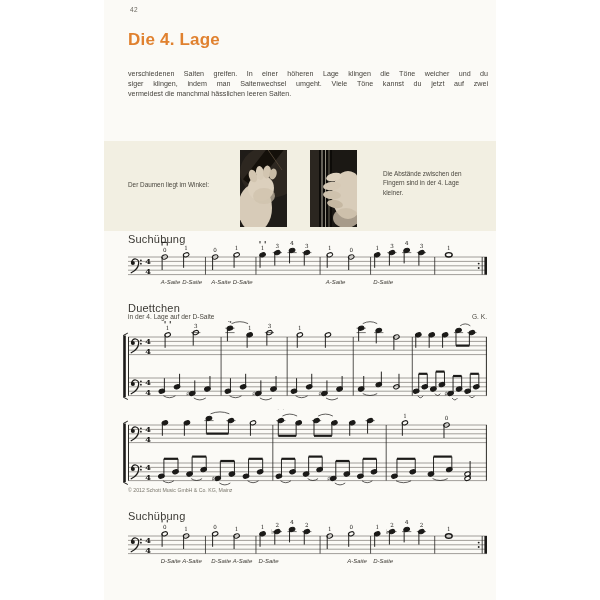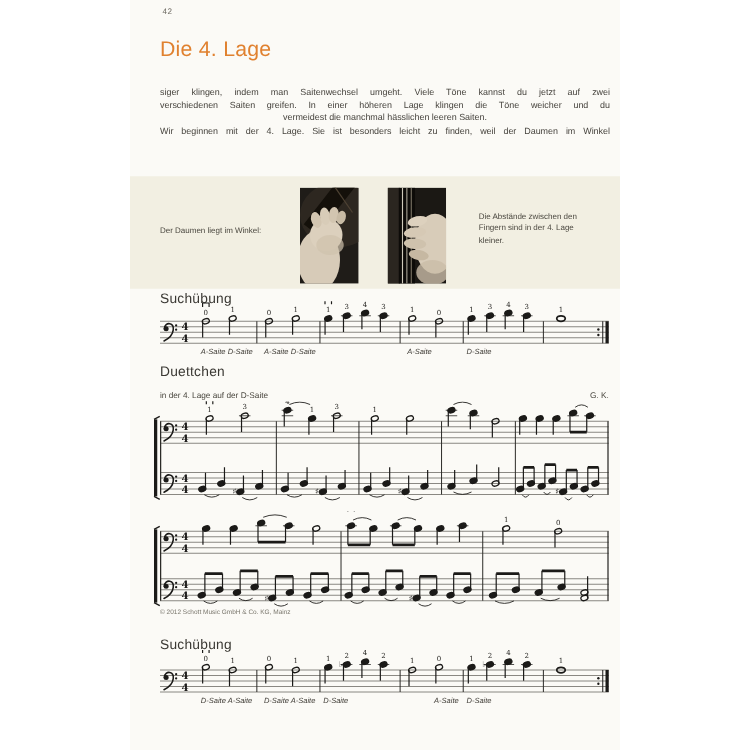--- a/index.html
+++ b/index.html
@@ -2,46 +2,45 @@
 <html><head>
 <meta charset="utf-8">
 <style>
   html,body{margin:0;padding:0}
   body{width:600px;height:600px;background:#ffffff;position:relative;
        font-family:"Liberation Sans",sans-serif;color:#3b3935;overflow:hidden}
   .page{position:absolute;left:104px;top:0;width:392px;height:600px;background:#fbfaf6}
   .band{position:absolute;left:0;top:141px;width:100%;height:90px;background:#f2efe2}
   .abs{position:absolute}
   .pagenum{font-size:6.5px;color:#6a675f;letter-spacing:.3px}
-  .title{font-size:17px;font-weight:normal;letter-spacing:.2px}
+  .title{font-size:17px;font-weight:bold;letter-spacing:.2px}
   .intro{width:360px;font-size:7.15px;line-height:10.2px;color:#47443e}
   .jl{text-align:justify;text-align-last:justify}
-  .jlast{text-align:center}
+  .jlast{text-align:left}
   .caption{font-size:6.4px;line-height:9.4px;color:#4a473f}
   .heading{font-size:11px;font-weight:normal;color:#3a3833;letter-spacing:.2px}
   .subheading{font-size:6.6px;color:#4a473f}
   .composer{font-size:6.6px;color:#4a473f;text-align:right}
   .copyright{font-size:5.2px;color:#7a776d}
   .photo{position:absolute;width:47px;height:77px;overflow:hidden}
   .notation-layer{position:absolute;left:0;top:0;width:100%;height:100%}
 </style>
 </head>
 <body>
 
 <div class="page">
   <div class="band" style="background: rgb(242, 239, 226);"></div>
 
   <div class="abs pagenum" style="left:26px;top:6px">42</div>
   <div class="abs title" style="left:24px;top:30px;color:#e0812f">Die 4. Lage</div>
 
   <div class="abs intro" style="left:24px;top:69px">
+    <div class="jl">verschiedenen Saiten greifen. In einer höheren Lage klingen die Töne weicher und du</div>
     <div class="jl">siger klingen, indem man Saitenwechsel umgeht. Viele Töne kannst du jetzt auf zwei</div>
-    <div class="jl">verschiedenen Saiten greifen. In einer höheren Lage klingen die Töne weicher und du</div>
     <div class="jlast">vermeidest die manchmal hässlichen leeren Saiten.</div>
-    <div class="jl">Wir beginnen mit der 4. Lage. Sie ist besonders leicht zu finden, weil der Daumen im Winkel</div>
   </div>
 
   <div class="abs caption" style="left:24px;top:180px">Der Daumen liegt im Winkel:</div>
 
   <div class="photo" style="left:136px;top:150px">
     <svg width="47" height="77" viewBox="0 0 47 77">
       <rect width="47" height="77" fill="#1f1c18"></rect>
       <ellipse cx="30" cy="22" rx="30" ry="26" fill="#383228" opacity="0.55"></ellipse>
       <rect x="20" y="-12" width="14" height="52" transform="rotate(38 27 10)" fill="#14100a"></rect>
       <line x1="24" y1="-6" x2="42" y2="20" stroke="#4e4233" stroke-width="1"></line>
@@ -73,21 +72,21 @@
   </div>
 
   <div class="abs caption" style="left:279px;top:169px;width:95px">
     <div>Die Abstände zwischen den</div>
     <div>Fingern sind in der 4. Lage</div>
     <div>kleiner.</div>
   </div>
 
   <div class="abs heading" style="left:24px;top:233px">Suchübung</div>
 
-  <div class="abs heading" style="left:24px;top:292px">Duettchen</div>
+  <div class="abs heading" style="left:24px;top:302px">Duettchen</div>
   <div class="abs subheading" style="left:24px;top:313px">in der 4. Lage auf der D-Saite</div>
   <div class="abs composer" style="left:24px;top:313px;width:359px">G. K.</div>
 
   <div class="abs copyright" style="left:24px;top:487px">© 2012 Schott Music GmbH &amp; Co. KG, Mainz</div>
 
   <div class="abs heading" style="left:24px;top:510px">Suchübung</div>
 
   <div class="notation-layer">
       <svg width="371" height="51.6" style="position:absolute;left:16px;top:241px">
         <line x1="8" y1="16" x2="367" y2="16" stroke="#56534d" stroke-width="0.55"></line>

